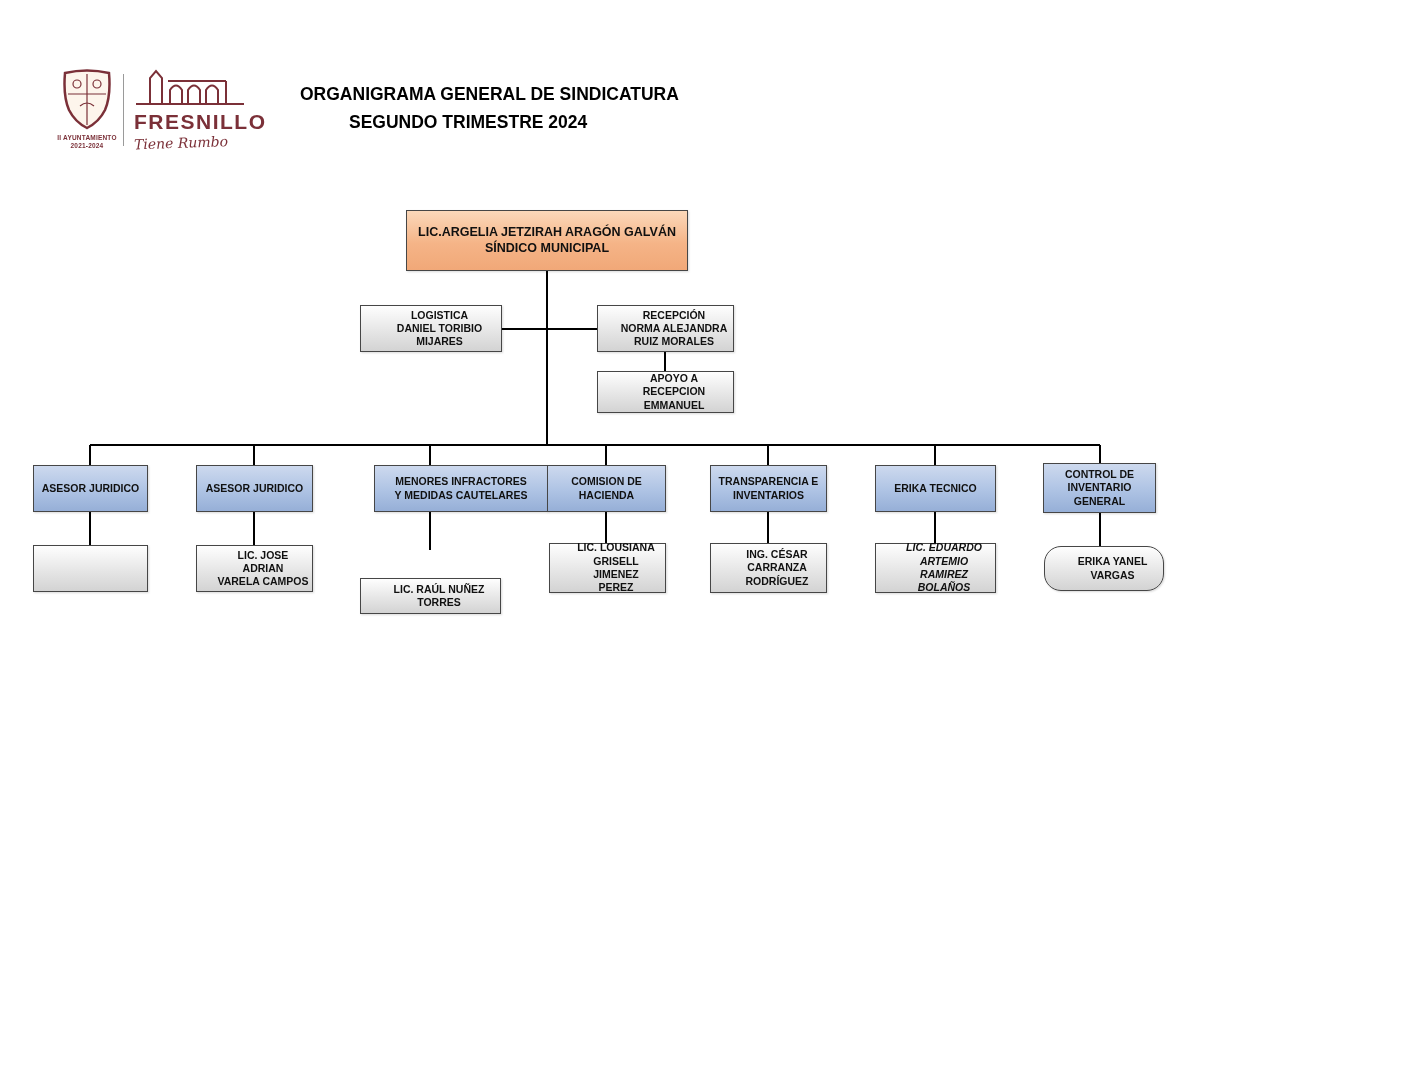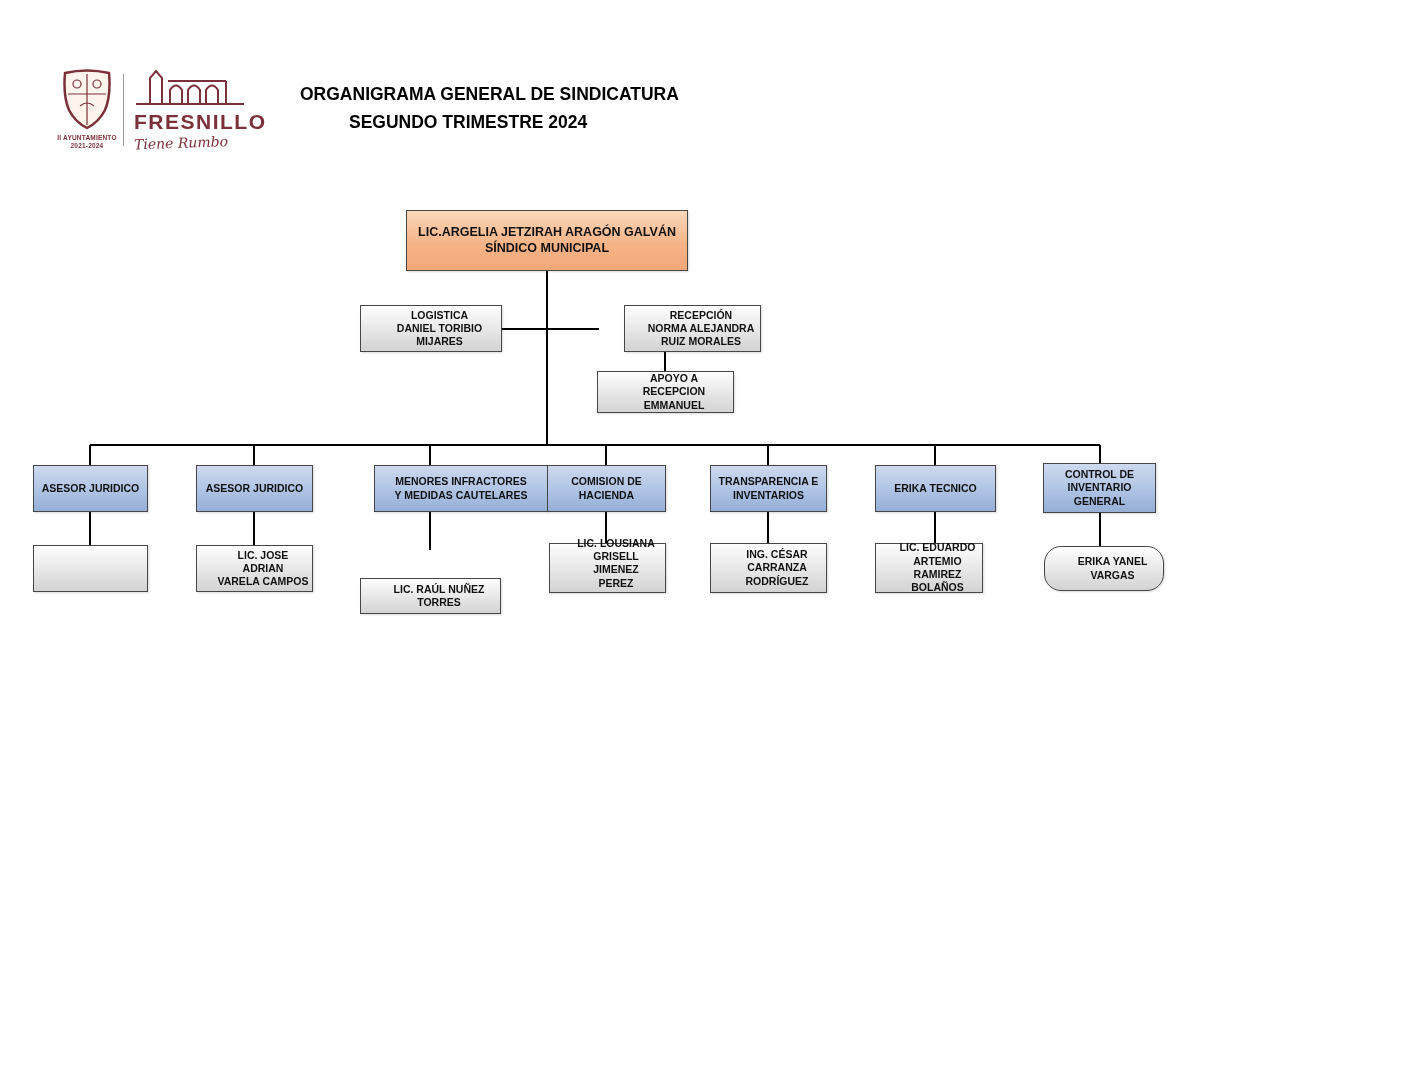--- a/index.html
+++ b/index.html
@@ -143,21 +143,21 @@
   <div class="node root-node" style="left:406px; top:210px; width:282px; height:61px;">
     <span class="node-label">LIC.ARGELIA JETZIRAH ARAGÓN GALVÁN
 SÍNDICO MUNICIPAL</span>
   </div>
 
   <div class="node neutral-node" style="left:360px; top:305px; width:142px; height:47px;">
     <span class="node-label">LOGISTICA
 DANIEL TORIBIO
 MIJARES</span>
   </div>
-  <div class="node neutral-node" style="left:597px; top:305px; width:137px; height:47px;margin-left:27px;">
+  <div class="node neutral-node" style="left:597px; top:305px; width:137px; height:47px;">
     <span class="node-label">RECEPCIÓN
 NORMA ALEJANDRA
 RUIZ MORALES</span>
   </div>
   <div class="node neutral-node" style="left:597px; top:371px; width:137px; height:42px;">
     <span class="node-label">APOYO A RECEPCION
 EMMANUEL</span>
   </div>
 
   <div class="node branch-node" style="left:33px; top:465px; width:115px; height:47px;">
@@ -191,31 +191,31 @@
     <span class="node-label"></span>
   </div>
   <div class="node neutral-node" style="left:196px; top:545px; width:117px; height:47px;">
     <span class="node-label">LIC. JOSE ADRIAN
 VARELA CAMPOS</span>
   </div>
   <div class="node neutral-node" style="left:360px; top:578px; width:141px; height:36px;">
     <span class="node-label">LIC. RAÚL NUÑEZ
 TORRES</span>
   </div>
-  <div class="node neutral-node" style="left:549px; top:543px; width:117px; height:50px;align-items:flex-end;">
+  <div class="node neutral-node" style="left:549px; top:543px; width:117px; height:50px;">
     <span class="node-label">LIC. LOUSIANA
 GRISELL JIMENEZ
 PEREZ</span>
   </div>
   <div class="node neutral-node" style="left:710px; top:543px; width:117px; height:50px;">
     <span class="node-label">ING. CÉSAR
 CARRANZA
 RODRÍGUEZ</span>
   </div>
-  <div class="node neutral-node" style="left:875px; top:543px; width:108px; height:50px;">
+  <div class="node neutral-node" style="left:875px; top:543px; width:121px; height:50px;font-style:italic;">
     <span class="node-label">LIC. EDUARDO
 ARTEMIO RAMIREZ
 BOLAÑOS</span>
   </div>
   <div class="node neutral-node" style="left:1044px; top:546px; width:120px; height:45px;border-radius:17px;">
     <span class="node-label">ERIKA YANEL
 VARGAS</span>
   </div>
 
 </div>

